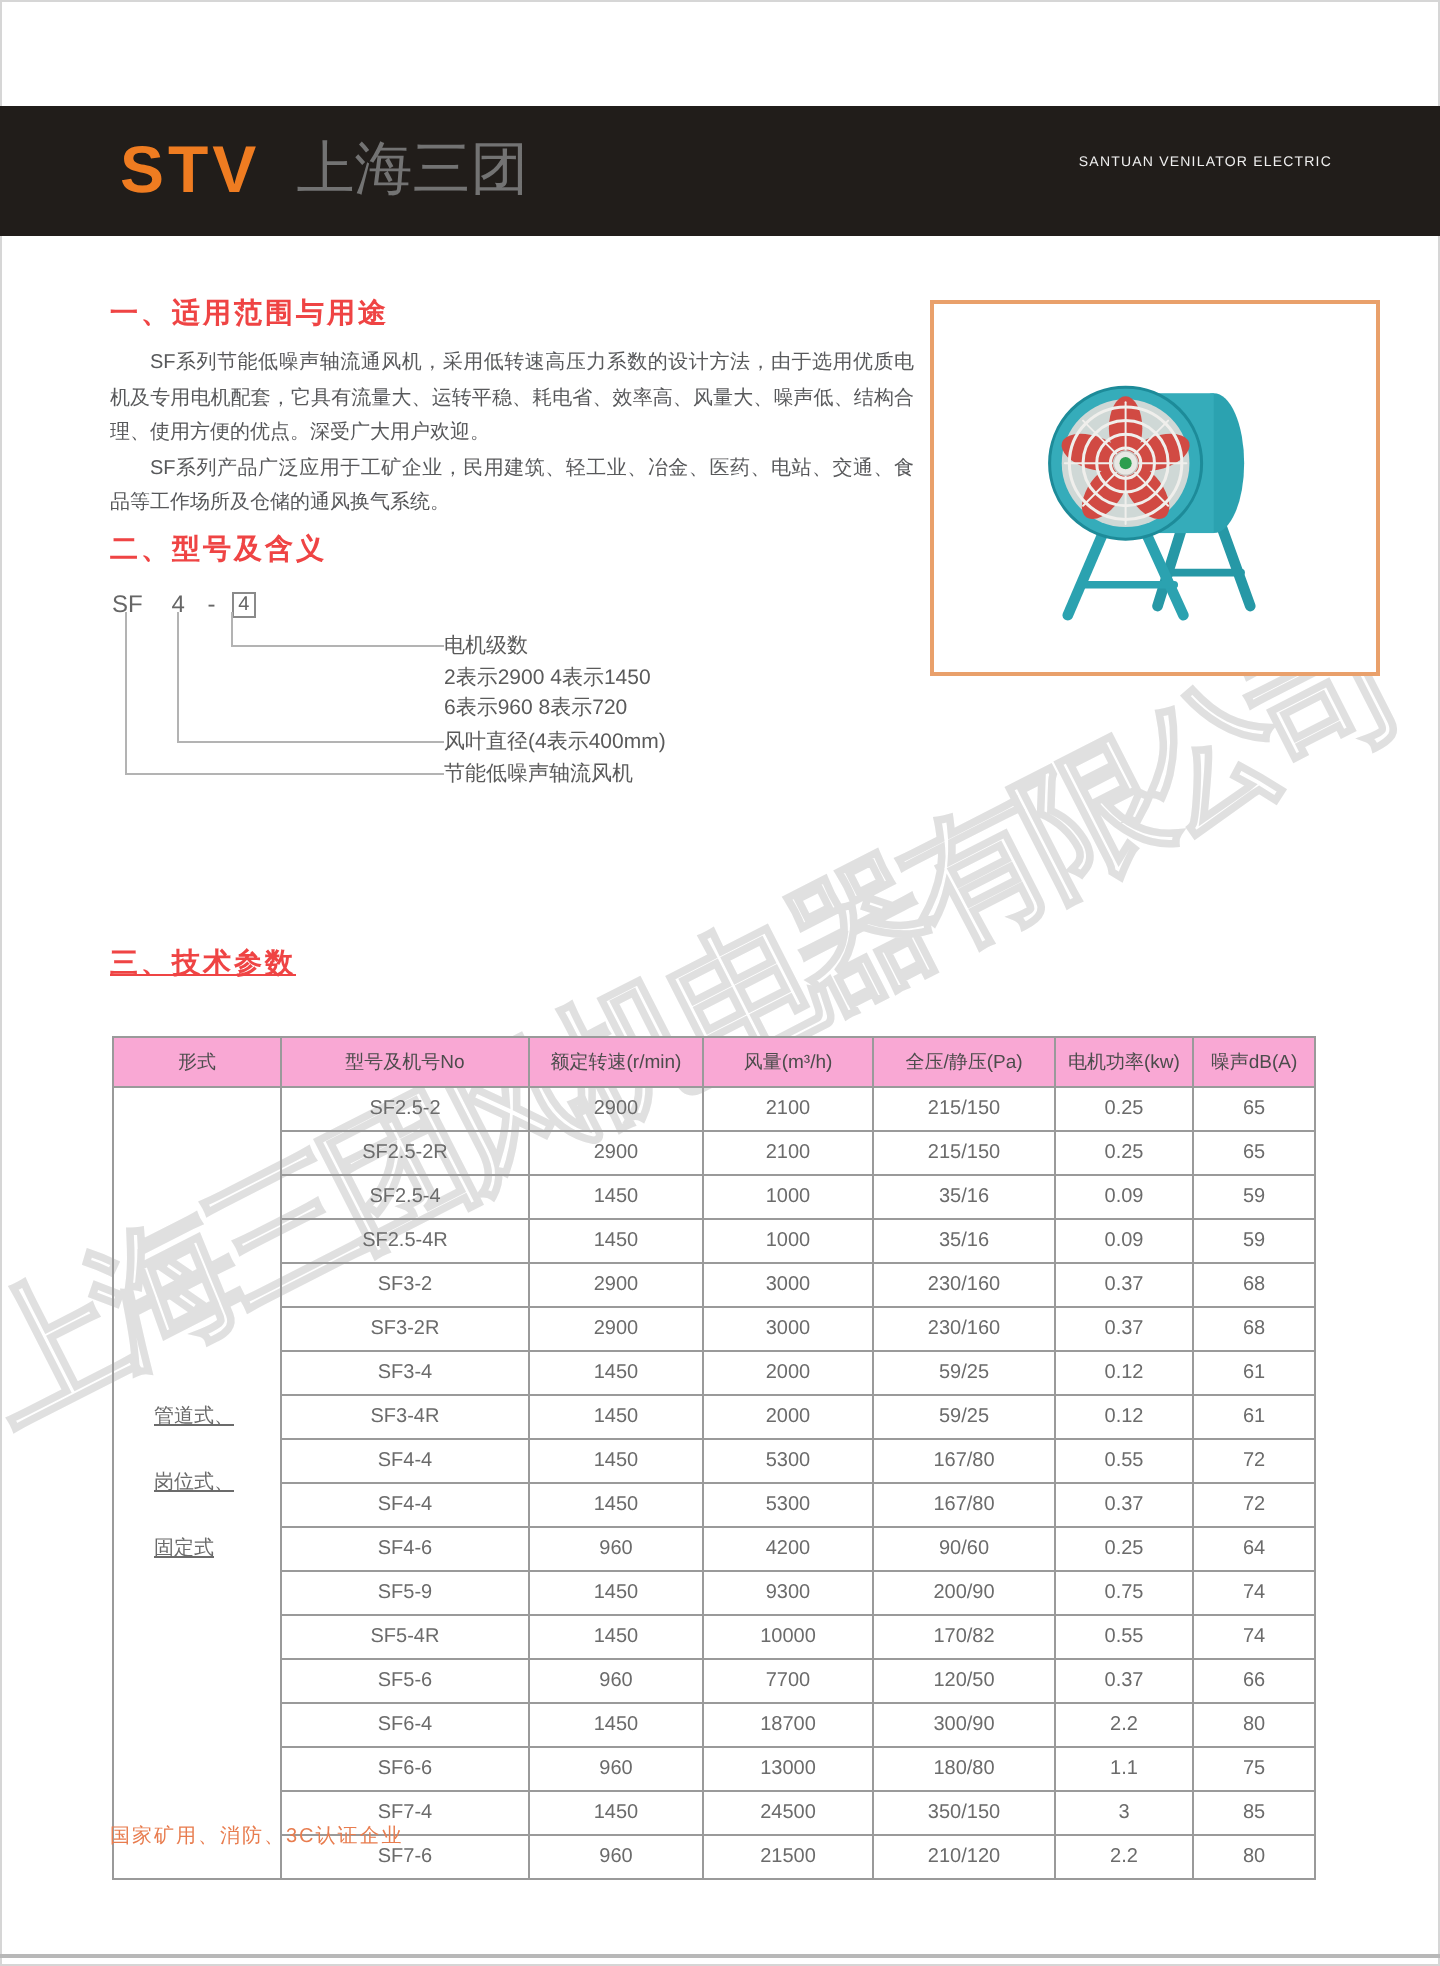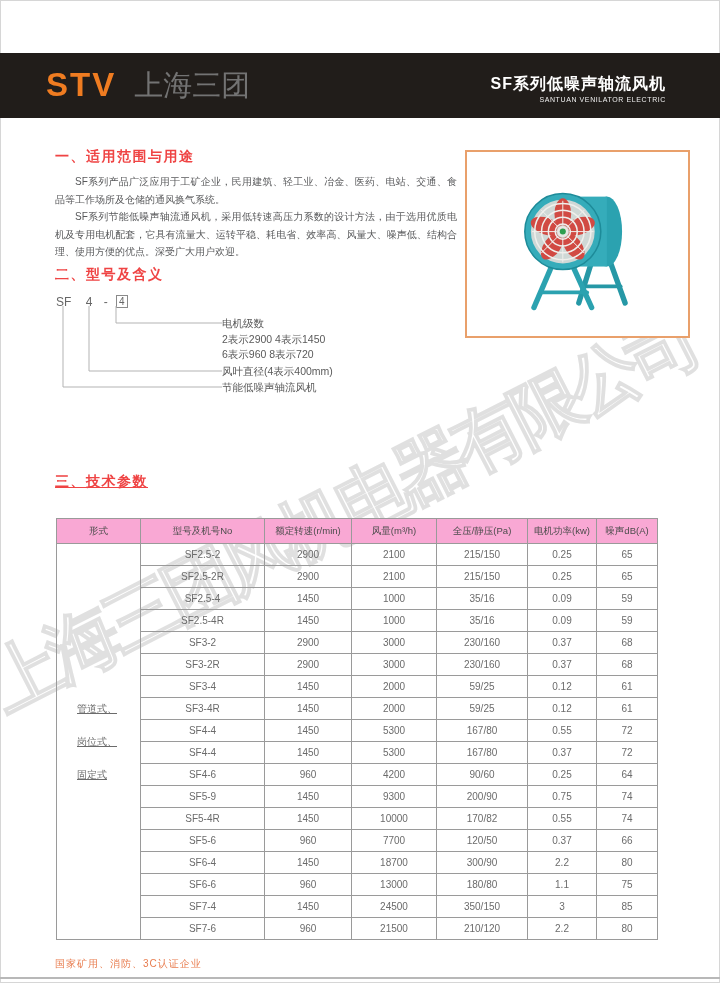--- a/index.html
+++ b/index.html
@@ -7,21 +7,21 @@
         font-family:"Liberation Sans","DejaVu Sans",sans-serif;
         box-shadow:inset 0 0 0 1px #d6d6d6;}
   
   .watermark{position:absolute;left:-6px;top:642px;z-index:0;white-space:nowrap;
         font-size:72px;letter-spacing:-7px;font-weight:bold;
         color:transparent;-webkit-text-stroke:1.5px #e0e0e0;
         transform:rotate(-27deg);transform-origin:0 50%;pointer-events:none;}
   .content{position:absolute;left:0;top:0;width:100%;height:100%;z-index:1;}
   
   .topbar{position:absolute;left:0;top:53px;width:720px;height:65px;background:#211d1a;}
-  .logo{position:absolute;left:46px;top:15px;display:flex;align-items:center;}
+  .logo{position:absolute;left:60px;top:15px;display:flex;align-items:center;}
   .logo .stv{font-size:33px;font-weight:bold;letter-spacing:2px;color:#ef7c21;line-height:34px;}
   .logo .cn{font-size:29px;color:#737373;margin-left:18px;line-height:34px;
         font-family:Liberation Serif, serif;}
   .titleblock{position:absolute;right:54px;top:22px;text-align:right;color:#fff;}
   .doc-title{font-size:16px;font-weight:bold;letter-spacing:1px;line-height:18px;}
   .doc-sub{font-size:7px;letter-spacing:0.6px;margin-top:3px;color:#f0f0f0;}
   
   .sec-title{position:absolute;left:55px;font-size:14px;font-weight:bold;color:#ef4444;letter-spacing:1.5px;}
   #sec1{top:148px;} #sec2{top:266px;} #sec3{top:473px;text-decoration:underline;}
   
@@ -43,47 +43,46 @@
   #lbl-poles{top:317px;} #lbl-n1{top:333px;} #lbl-n2{top:348px;}
   #lbl-dia{top:365px;text-align:right;} #lbl-series{top:381px;}
   
   .spec-table{position:absolute;left:56px;top:518px;width:601px;border-collapse:collapse;table-layout:fixed;}
   .spec-table th,.spec-table td{border:1px solid #9a9a9a;text-align:center;
         font-weight:normal;color:#6b6b6b;background:transparent;overflow:hidden;white-space:nowrap;}
   .spec-table th{height:22px;background:#f9a8d4;font-size:9.5px;color:#4c4c4c;}
   .spec-table td{height:19px;font-size:10px;}
   .form-cell{text-align:left !important;padding-left:20px;font-size:10.5px;color:#555;line-height:33px;text-decoration:underline;}
   
-  .footnote{position:absolute;left:55px;top:911px;font-size:10px;color:#e87c4e;letter-spacing:1px;margin-top:46px;}
+  .footnote{position:absolute;left:55px;top:911px;font-size:10px;color:#e87c4e;letter-spacing:1px;}
   .bottom-rule{position:absolute;left:0;top:977px;width:720px;height:2px;background:#b8b8b8;}
 </style>
 </head>
 <body>
 
 <div class="page">
 
   <div class="watermark">上海三团风机电器有限公司</div>
 
   <div class="content">
 
     <div class="topbar">
       <div class="logo">
         <span class="stv">STV</span>
         <span class="cn">上海三团</span>
       </div>
       <div class="titleblock">
-        <div class="doc-title">SF系列低噪声轴流风机</div>
         <div class="doc-sub">SANTUAN VENILATOR ELECTRIC</div>
       </div>
     </div>
 
     <div class="sec-title" id="sec1">一、适用范围与用途</div>
     <div class="paras">
+      <p>SF系列节能低噪声轴流通风机，采用低转速高压力系数的设计方法，由于选用优质电机及专用电机配套，它具有流量大、运转平稳、耗电省、效率高、风量大、噪声低、结构合理、使用方便的优点。深受广大用户欢迎。</p>
       <p>SF系列产品广泛应用于工矿企业，民用建筑、轻工业、冶金、医药、电站、交通、食品等工作场所及仓储的通风换气系统。</p>
-      <p>SF系列节能低噪声轴流通风机，采用低转速高压力系数的设计方法，由于选用优质电机及专用电机配套，它具有流量大、运转平稳、耗电省、效率高、风量大、噪声低、结构合理、使用方便的优点。深受广大用户欢迎。</p>
     </div>
 
     <div class="photo">
       <svg viewBox="0 0 200 190" width="152" height="145">
         <g stroke-linecap="round">
 
           <line x1="136" y1="100" x2="162" y2="172" stroke="#2698a6" stroke-width="7"></line>
           <line x1="121" y1="108" x2="101" y2="172" stroke="#2698a6" stroke-width="7"></line>
           <line x1="107" y1="150" x2="156" y2="150" stroke="#2698a6" stroke-width="5"></line>
 

